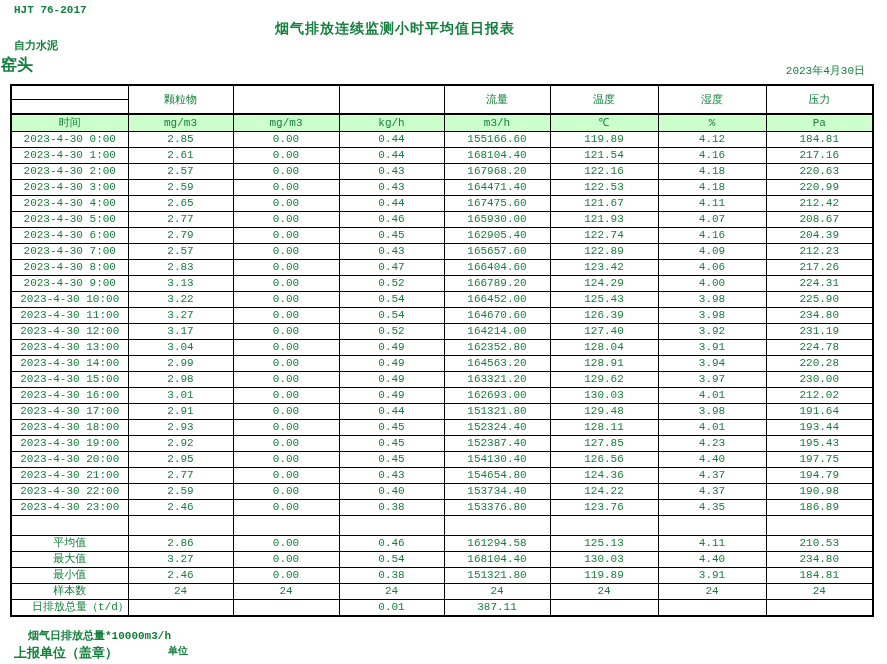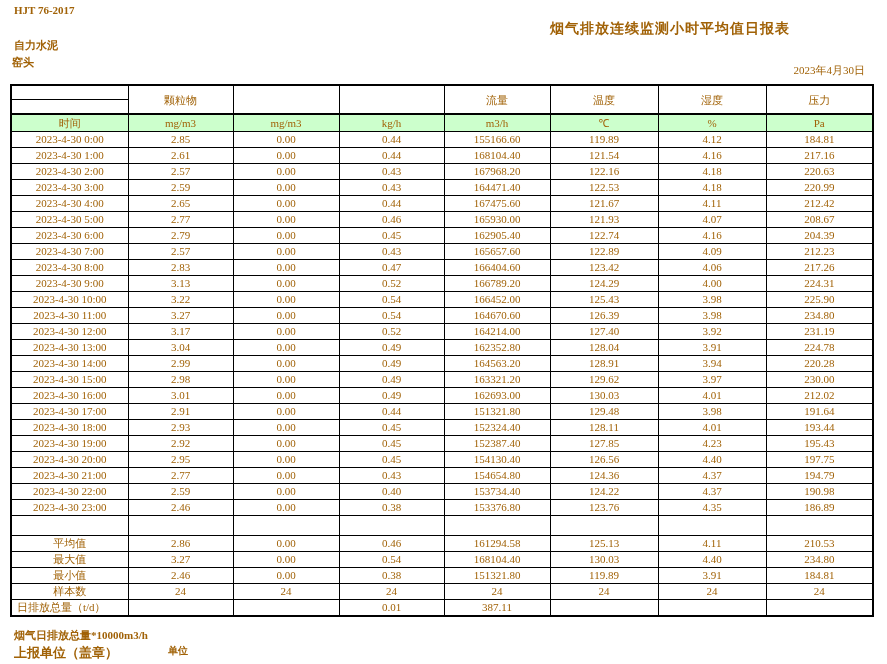--- a/index.html
+++ b/index.html
@@ -1,43 +1,43 @@
 <!DOCTYPE html>
 <html><head>
 <meta charset="utf-8">
 <style>
   html,body{margin:0;padding:0;background:#fff;}
   .page{
     position:relative;width:887px;height:664px;background:#ffffff;
-    font-family:Liberation Serif, serif;color:#a16207;
+    font-family:Liberation Mono, monospace;color:#15803d;
     overflow:hidden;
   }
   .std-code{position:absolute;left:14px;top:4px;font-size:11px;font-weight:bold;}
-  .report-title{position:absolute;left:0;top:20px;width:790px;text-align:right;
+  .report-title{position:absolute;left:0;top:20px;width:790px;text-align:center;
     font-size:14px;font-weight:bold;letter-spacing:1px;}
   .company{position:absolute;left:14px;top:38px;font-size:11px;font-weight:bold;}
-  .site{position:absolute;left:12px;top:55px;font-size:11px;font-weight:bold;}
+  .site{position:absolute;left:1px;top:55px;font-size:16px;font-weight:bold;}
   .date{position:absolute;right:22px;top:63px;font-size:11px;}
   table.report{
     position:absolute;left:10px;top:84px;border-collapse:collapse;table-layout:fixed;
     width:862px;font-size:11px;
   }
   table.report td{
     border:1px solid #000;text-align:center;padding:0;height:15px;line-height:15px;
     overflow:hidden;white-space:nowrap;
   }
   table.report{border:2px solid #000;}
   tr.group-row td{height:26px;line-height:26px;}
   tr.group-row td.split-cell{padding:0;vertical-align:top;}
   .split-top{height:13px;border-bottom:1px solid #000;}
   .split-bottom{height:13px;}
   tr.unit-row td{background:#ccffcc;height:16px;line-height:16px;border-top:2px solid #000;border-bottom:1px solid #000;margin-left:24px;}
   tr.blank-row td{height:19px;}
-  tr.summary-row.left-label td:first-child{text-align:left;padding-left:5px;}
-  .footer-note{position:absolute;left:14px;top:628px;font-size:11px;font-weight:bold;text-align:center;}
+  tr.summary-row.left-label td:first-child{text-align:left;padding-left:20px;}
+  .footer-note{position:absolute;left:28px;top:628px;font-size:11px;font-weight:bold;text-align:center;}
   .footer-report-unit{position:absolute;left:14px;top:644px;font-size:13px;font-weight:bold;}
   .footer-unit{position:absolute;left:168px;top:644px;font-size:10px;font-weight:bold;}
 </style>
 </head>
 <body>
 
 <div class="page">
 
   <div class="std-code">HJT  76-2017</div>
   <div class="report-title">烟气排放连续监测小时平均值日报表</div>

